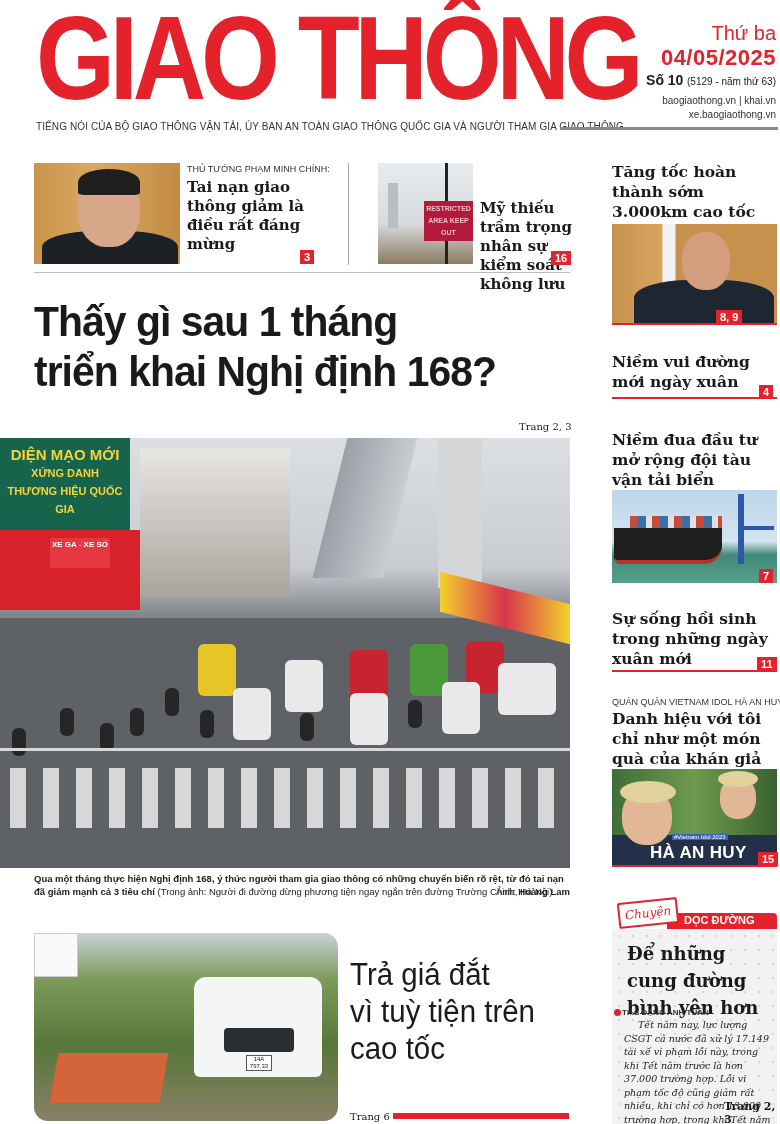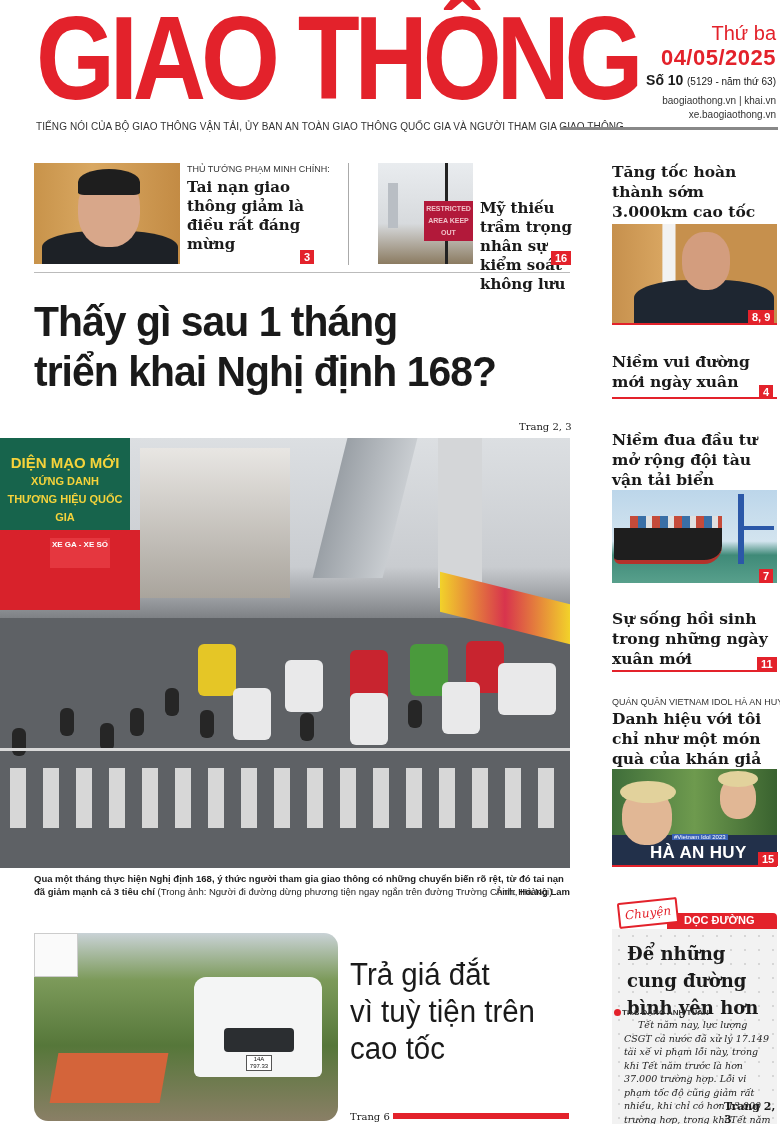--- a/index.html
+++ b/index.html
@@ -37,21 +37,21 @@
   .atc-photo .tower { position:absolute; left: 10px; top: 20px; width: 10px; height: 45px; background: #b9bec4; }
   .atc-photo .pole { position:absolute; left: 67px; top: 0; width: 3px; height: 101px; background: #222; }
   .atc-title { left: 480px; top: 164px; width: 95px; font-size: 15px; line-height: 19px; font-weight: bold; margin-top: 35px; }
   .atc-badge { left: 551px; top: 251px; }
   .hrule { left: 34px; top: 272px; width: 536px; height: 1px; background: #bbb; }
 
   
   .lead-title { left: 34px; top: 296px; width: 560px; font-family: "Liberation Sans", sans-serif; font-weight: bold; font-size: 43px; line-height: 50px; letter-spacing: -1px; transform: scaleX(0.95); transform-origin: left top; }
   .lead-pages { left: 519px; top: 421px; font-family: "DejaVu Serif", serif; font-size: 10px; }
   .lead-photo { left: 0; top: 438px; width: 570px; height: 430px; background: linear-gradient(180deg,#dcdfe2 0%,#c9ccd0 30%,#6a6d71 45%,#5a5d61 100%); }
-  .lp-billboard { position:absolute; left:0; top:0; width:130px; height:92px; background:#17644c; color:#f5d33b; font-weight:bold; font-size:11px; text-align:center; padding-top:16px; line-height:18px; }
+  .lp-billboard { position:absolute; left:0; top:0; width:130px; height:92px; background:#17644c; color:#f5d33b; font-weight:bold; font-size:11px; text-align:center; padding-top:8px; line-height:18px; }
   .lp-billboard .big { font-size: 15px; }
   .lp-shop { position:absolute; left:0; top:92px; width:140px; height:80px; background:#d8222b; }
   .lp-shop2 { position:absolute; left:50px; top:100px; width:60px; height:30px; background:#e5373f; color:#fff; font-size:8px; font-weight:bold; text-align:center; line-height:14px; }
   .lp-buildings { position:absolute; left:140px; top:10px; width:150px; height:150px; background: linear-gradient(180deg,#e8e6e3,#a9a49c); }
   .lp-overpass { position:absolute; left:330px; top:0; width:70px; height:140px; background: linear-gradient(90deg,#9aa0a6,#c9cdd1); transform: skewX(-14deg); }
   .lp-pillar { position:absolute; left:438px; top:0; width:44px; height:150px; background:#d4d6d8; }
   .lp-flowers { position:absolute; left:440px; top:150px; width:130px; height:40px; background: linear-gradient(90deg,#f2d22a,#d8344d,#f2d22a); transform: skewY(14deg); }
   .lp-road { position:absolute; left:0; top:180px; width:570px; height:250px; background:#5e6165; }
   .lp-stopline { position:absolute; left:0; top:310px; width:570px; height:3px; background:#d9d9d9; }
   .lp-zebra { position:absolute; left:10px; top:330px; width:555px; height:60px; background: repeating-linear-gradient(90deg, #d7d7d7 0 16px, transparent 16px 33px); }
@@ -72,21 +72,21 @@
   .car-title { left: 350px; top: 956px; width: 230px; font-family: "Liberation Sans", sans-serif; font-size: 31px; line-height: 37px; transform: scaleX(0.95); transform-origin: left top; }
   .car-pages { left: 350px; top: 1111px; font-family: "DejaVu Serif", serif; font-size: 10px; }
   .car-rule { left: 393px; top: 1113px; width: 176px; height: 6px; background: #e3222b; }
 
   
   .rc { left: 612px; width: 165px; }
   .r1-title { top: 162px; font-size: 15.5px; line-height: 20px; font-weight: bold; }
   .r1-photo { left: 612px; top: 224px; width: 165px; height: 101px; background: linear-gradient(90deg,#c6904d 0%,#d8a560 30%,#f2f2f2 31%,#f2f2f2 38%,#c6904d 39%,#c6904d 100%); border-bottom: 2px solid #e3222b; }
   .r1-photo .face { position:absolute; left: 70px; top: 8px; width: 48px; height: 58px; border-radius: 45%; background:#d39d7e; }
   .r1-photo .suit { position:absolute; left: 22px; top: 56px; width: 140px; height: 45px; border-radius: 40% 40% 0 0; background:#1e2631; }
-  .r1-badge { left: 748px; top: 310px; }
+  .r1-badge { left: 716px; top: 310px; }
   .r2-title { top: 352px; font-size: 15.5px; line-height: 20px; font-weight: bold; }
   .r2-rule { left: 612px; top: 397px; width: 165px; height: 2px; background: #e3222b; }
   .r2-badge { left: 759px; top: 385px; }
   .r3-title { top: 430px; font-size: 15.5px; line-height: 20px; font-weight: bold; }
   .r3-photo { left: 612px; top: 490px; width: 165px; height: 93px; background: linear-gradient(180deg,#bcd6ea 0%,#d3e4ef 55%,#3f8a78 70%,#58a08c 100%); }
   .r3-photo .hull { position:absolute; left: 2px; top: 38px; width: 108px; height: 36px; background:#1e1e1e; border-radius: 0 0 18px 6px; border-bottom: 4px solid #b4322b; }
   .r3-photo .cargo { position:absolute; left: 18px; top: 26px; width: 92px; height: 14px; background: repeating-linear-gradient(90deg,#c54b3a 0 8px,#3a6fa6 8px 16px,#e0e0e0 16px 22px); }
   .r3-photo .crane { position:absolute; left: 126px; top: 4px; width: 6px; height: 70px; background:#2b58a8; }
   .r3-photo .crane2 { position:absolute; left: 132px; top: 36px; width: 30px; height: 4px; background:#2b58a8; }
   .r3-badge { left: 759px; top: 569px; }

